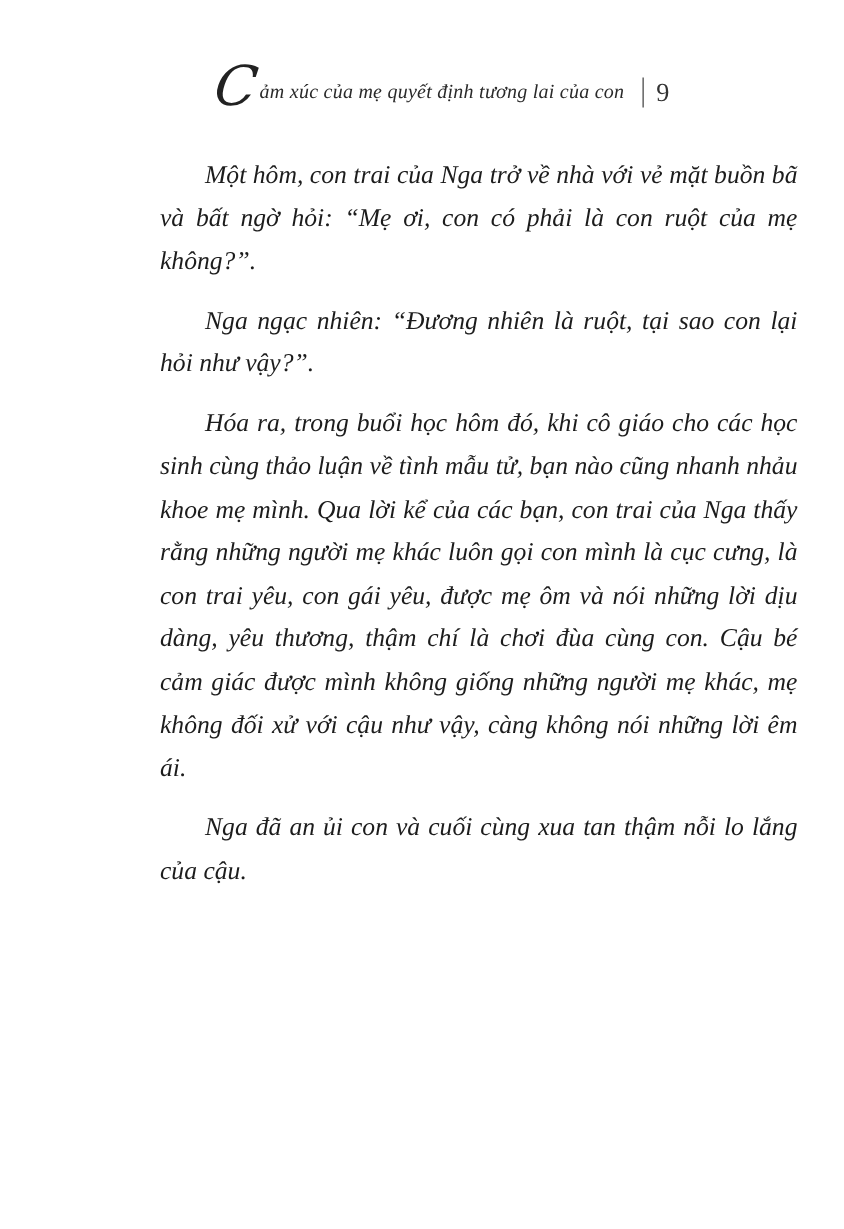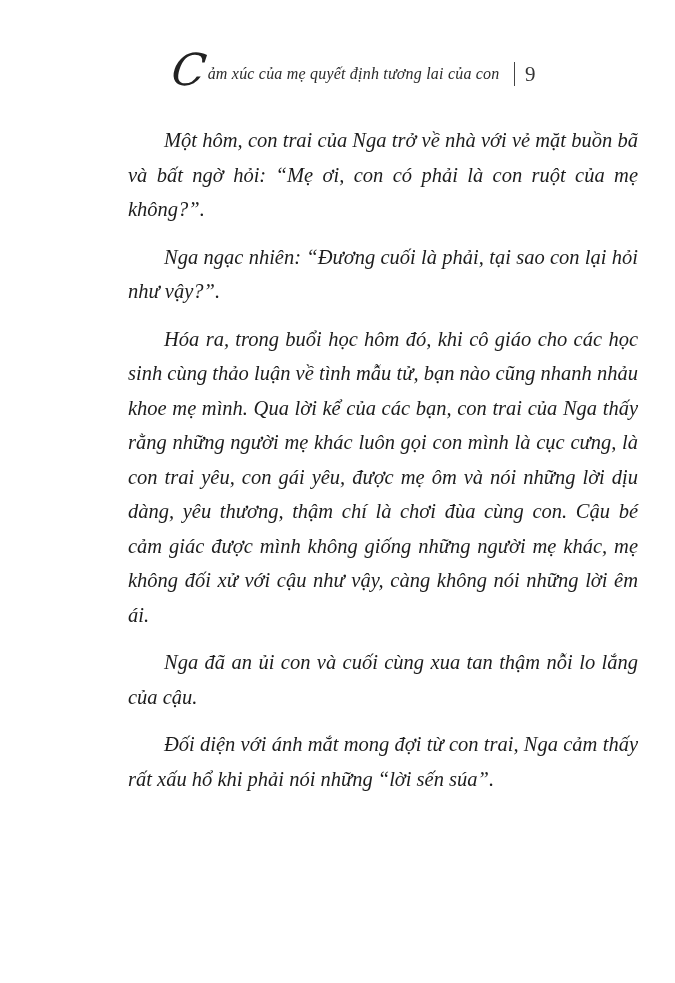--- a/index.html
+++ b/index.html
@@ -89,19 +89,18 @@
 
   <div class="running-header">
     <span class="header-dropcap">C</span>
     <span class="header-title">ảm xúc của mẹ quyết định tương lai của con</span>
     <span class="header-sep"></span>
     <span class="header-page-number">9</span>
   </div>
 
   <div class="body-text">
     <p class="para">Một hôm, con trai của Nga trở về nhà với vẻ mặt buồn bã và bất ngờ hỏi: “Mẹ ơi, con có phải là con ruột của mẹ không?”.</p>
-    <p class="para">Nga ngạc nhiên: “Đương cuối là phải, tại sao con lại hỏi như vậy?”.</p>
+    <p class="para">Nga ngạc nhiên: “Đương nhiên là ruột, tại sao con lại hỏi như vậy?”.</p>
     <p class="para">Hóa ra, trong buổi học hôm đó, khi cô giáo cho các học sinh cùng thảo luận về tình mẫu tử, bạn nào cũng nhanh nhảu khoe mẹ mình. Qua lời kể của các bạn, con trai của Nga thấy rằng những người mẹ khác luôn gọi con mình là cục cưng, là con trai yêu, con gái yêu, được mẹ ôm và nói những lời dịu dàng, yêu thương, thậm chí là chơi đùa cùng con. Cậu bé cảm giác được mình không giống những người mẹ khác, mẹ không đối xử với cậu như vậy, càng không nói những lời êm ái.</p>
     <p class="para">Nga đã an ủi con và cuối cùng xua tan thậm nỗi lo lắng của cậu.</p>
-    <p class="para">Đối diện với ánh mắt mong đợi từ con trai, Nga cảm thấy rất xấu hổ khi phải nói những “lời sến súa”.</p>
   </div>
 
 </div>
 
 </body></html>

